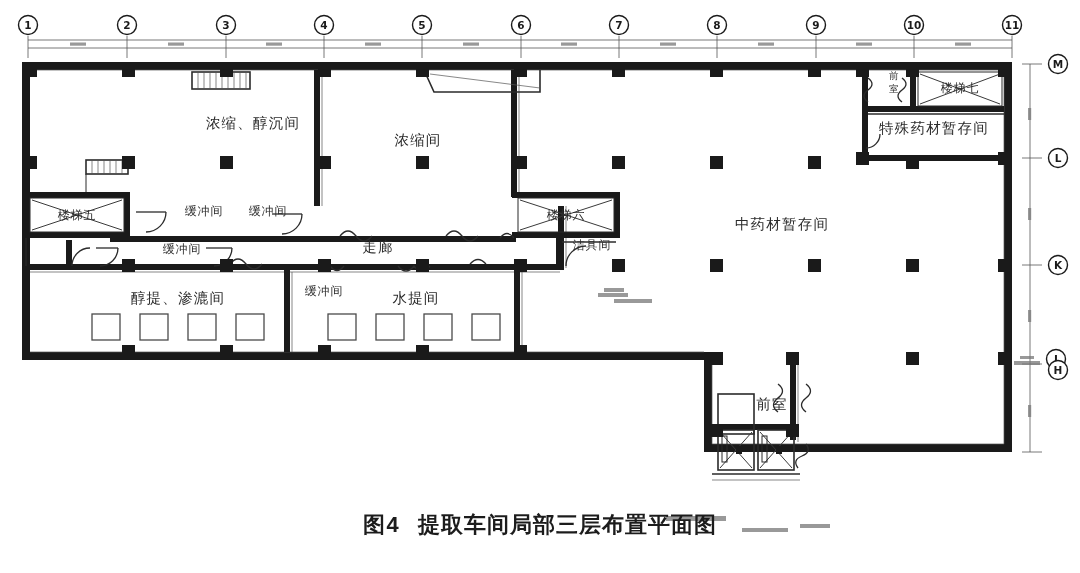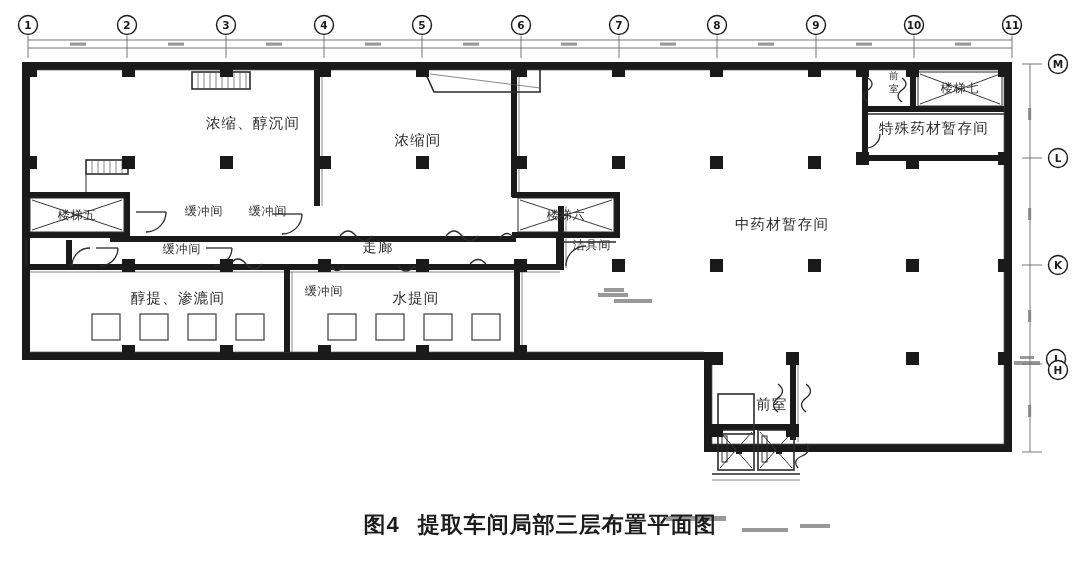--- a/index.html
+++ b/index.html
@@ -6,21 +6,21 @@
   body{
     width:1080px;height:573px;
     font-family:"DejaVu Sans","Liberation Sans",sans-serif;
     color:#231f20;overflow:hidden;position:relative;
   }
   #plan-root{position:absolute;inset:0;}
   svg.plan{position:absolute;left:0;top:0;width:1080px;height:573px;display:block;}
   .caption{
     position:absolute;left:0;right:0;top:510px;
     text-align:center;
-    font-family:Liberation Sans, sans-serif;
+    font-family:Liberation Mono, monospace;
     font-size:22px;font-weight:bold;letter-spacing:1px;color:#1c1c1c;
   }
   .caption .cap-num{margin-right:18px;}
   text{font-family:"DejaVu Sans","Liberation Sans",sans-serif;fill:#2b2b2b;}
   .rm{font-size:14.5px;letter-spacing:1.2px;}
   .rm-sm{font-size:12px;letter-spacing:.8px;}
   .rm-xs{font-size:9.5px;letter-spacing:.4px;}
   .gridlbl{font-size:10.5px;font-weight:bold;fill:#1a1a1a;}
   .wall{fill:#1a1a1a;}
   .thin{fill:none;stroke:#2b2b2b;stroke-width:1;}

